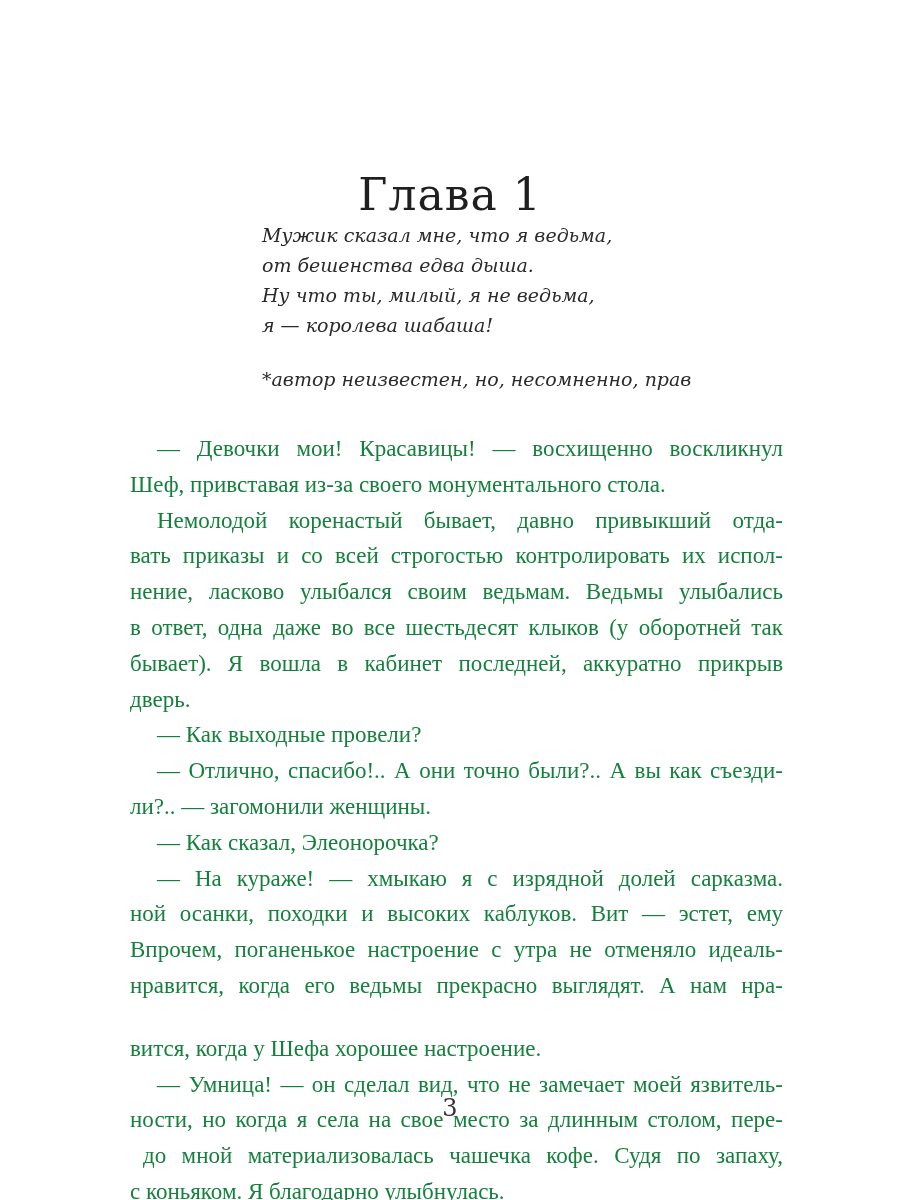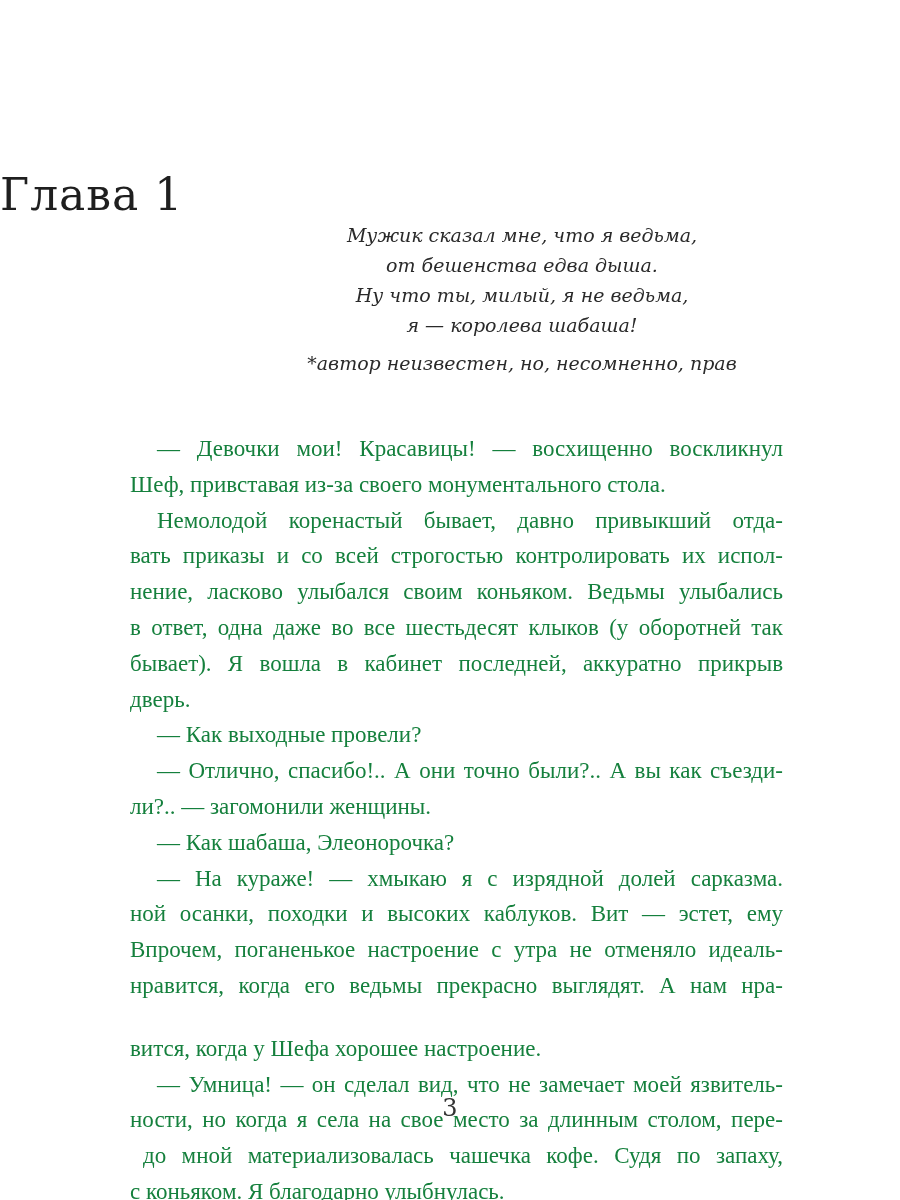--- a/index.html
+++ b/index.html
@@ -13,47 +13,47 @@
       position: relative;
       overflow: hidden;
       color: #2a2a2a;
       font-family: "Liberation Serif", serif;
     }
     .chapter-title {
       position: absolute;
       left: 0;
       width: 900px;
       top: 138px;
-      text-align: left;
+      text-align: center;
       font-family: "DejaVu Serif", serif;
       font-size: 44px;
       letter-spacing: 1px;
       color: #1f1f1f;
       font-weight: normal;
       line-height: 56px;
     }
     .epigraph {
       position: absolute;
       right: 118px;
       top: 220px;
       width: 520px;
-      text-align: center;
+      text-align: left;
       font-family: "DejaVu Serif", serif;
       font-style: italic;
       font-size: 19px;
       line-height: 30px;
       color: #2a2a2a;
     }
     .epigraph .verse-line {
       display: block;
       white-space: nowrap;
     }
     .epigraph .attribution {
       display: block;
-      margin-top: 8px;
+      margin-top: 24px;
       white-space: nowrap;
     }
     .body-text {
       position: absolute;
       left: 130px;
       top: 431px;
       width: 653px;
       font-family: "Liberation Serif", serif;
       font-size: 23px;
       line-height: 35.8px;
@@ -97,31 +97,31 @@
   <span class="attribution">*автор неизвестен, но, несомненно, прав</span>
 </div>
 
 <div class="body-text">
 
   <span class="line indent" style="white-space: nowrap;">— Девочки мои! Красавицы! — восхищенно воскликнул</span>
   <span class="line last" style="white-space: nowrap;">Шеф, привставая из-за своего монументального стола.</span>
 
   <span class="line indent" style="white-space: nowrap;">Немолодой коренастый бывает, давно привыкший отда-</span>
   <span class="line" style="white-space: nowrap;">вать приказы и со всей строгостью контролировать их испол-</span>
-  <span class="line" style="white-space: nowrap;">нение, ласково улыбался своим коньяком. Ведьмы улыбались</span>
+  <span class="line" style="white-space: nowrap;">нение, ласково улыбался своим ведьмам. Ведьмы улыбались</span>
   <span class="line" style="white-space: nowrap;">в ответ, одна даже во все шестьдесят клыков (у оборотней так</span>
   <span class="line" style="white-space: nowrap;">бывает). Я вошла в кабинет последней, аккуратно прикрыв</span>
   <span class="line last" style="white-space: nowrap;">дверь.</span>
 
   <span class="line indent last" style="white-space: nowrap;">— Как выходные провели?</span>
 
   <span class="line indent" style="white-space: nowrap;">— Отлично, спасибо!.. А они точно были?.. А вы как съезди-</span>
   <span class="line last" style="white-space: nowrap;">ли?.. — загомонили женщины.</span>
 
-  <span class="line indent last" style="white-space: nowrap;">— Как шабаша, Элеонорочка?</span>
+  <span class="line indent last" style="white-space: nowrap;">— Как сказал, Элеонорочка?</span>
 
   <span class="line indent" style="white-space: nowrap;">— На кураже! — хмыкаю я с изрядной долей сарказма.</span>
   <span class="line" style="white-space: nowrap;">ной осанки, походки и высоких каблуков. Вит — эстет, ему</span>
   <span class="line" style="white-space: nowrap;">Впрочем, поганенькое настроение с утра не отменяло идеаль-</span>
   <span class="line" style="white-space: nowrap;">нравится, когда его ведьмы прекрасно выглядят. А нам нра-</span>
   <span class="line last" style="white-space: nowrap; margin-top: 27px;">вится, когда у Шефа хорошее настроение.</span>
 
   <span class="line indent" style="white-space: nowrap;">— Умница! — он сделал вид, что не замечает моей язвитель-</span>
   <span class="line" style="white-space: nowrap;">ности, но когда я села на свое место за длинным столом, пере-</span>
   <span class="line" style="white-space: nowrap; margin-left: 13px;">до мной материализовалась чашечка кофе. Судя по запаху,</span>

